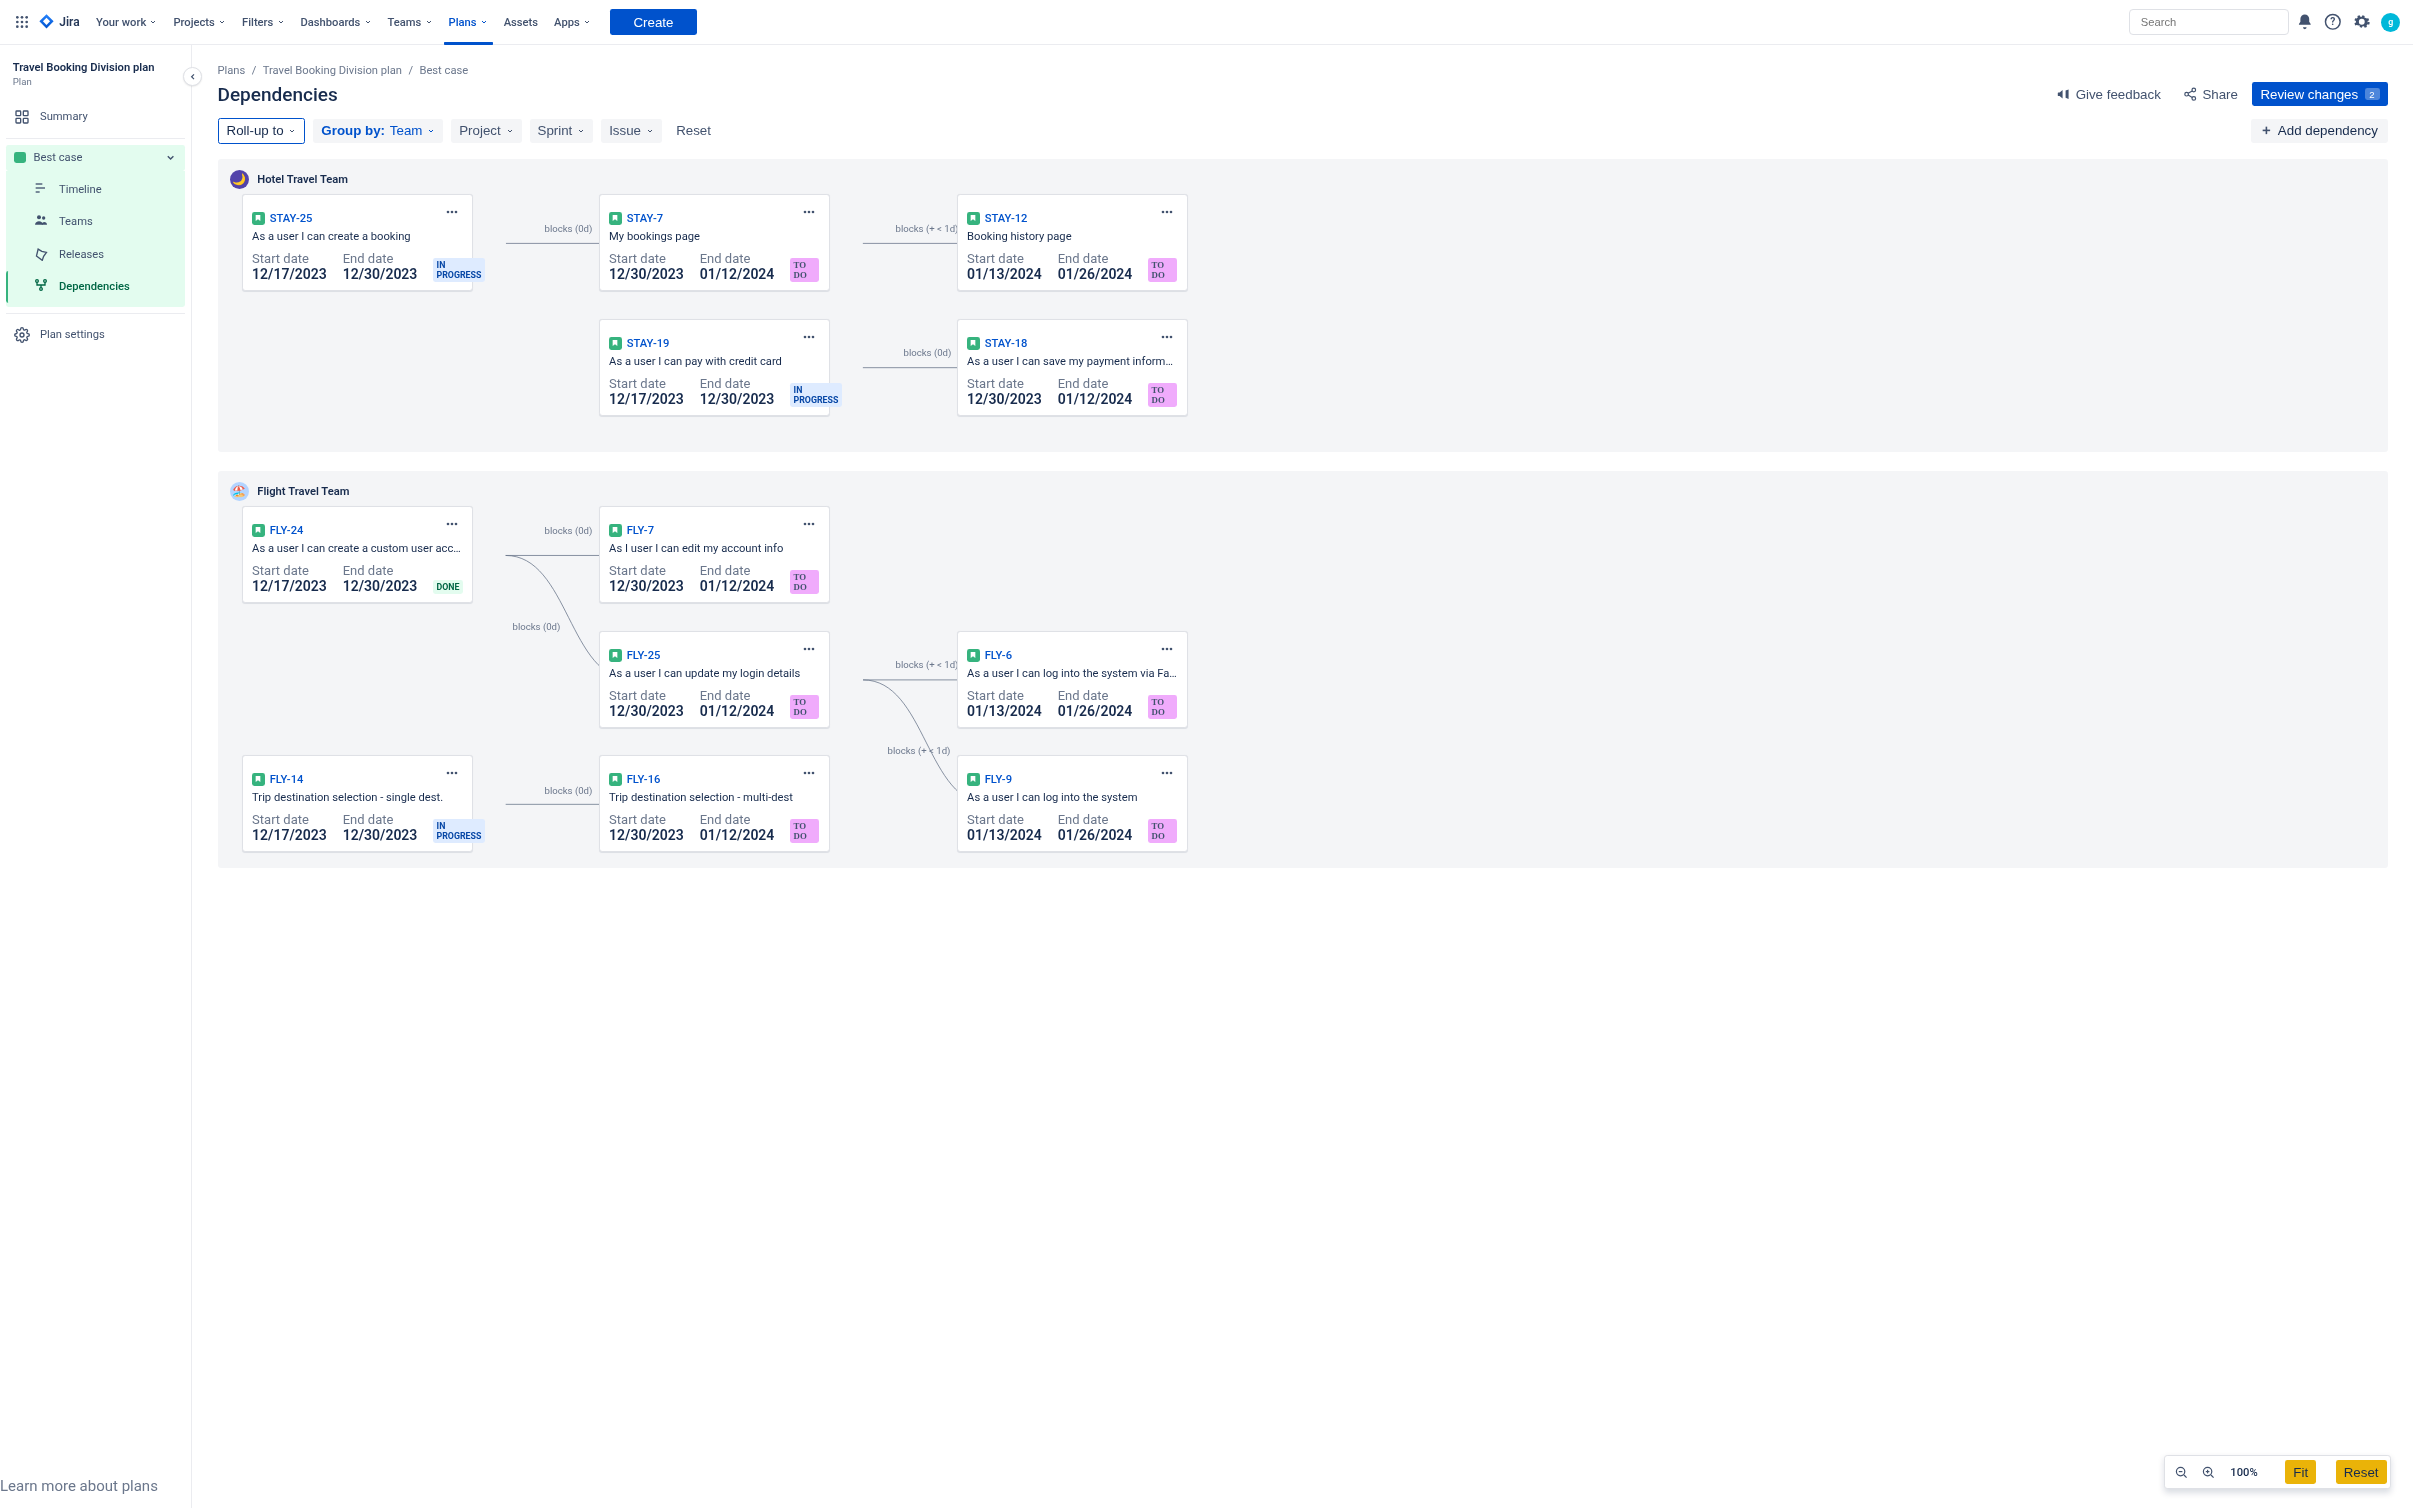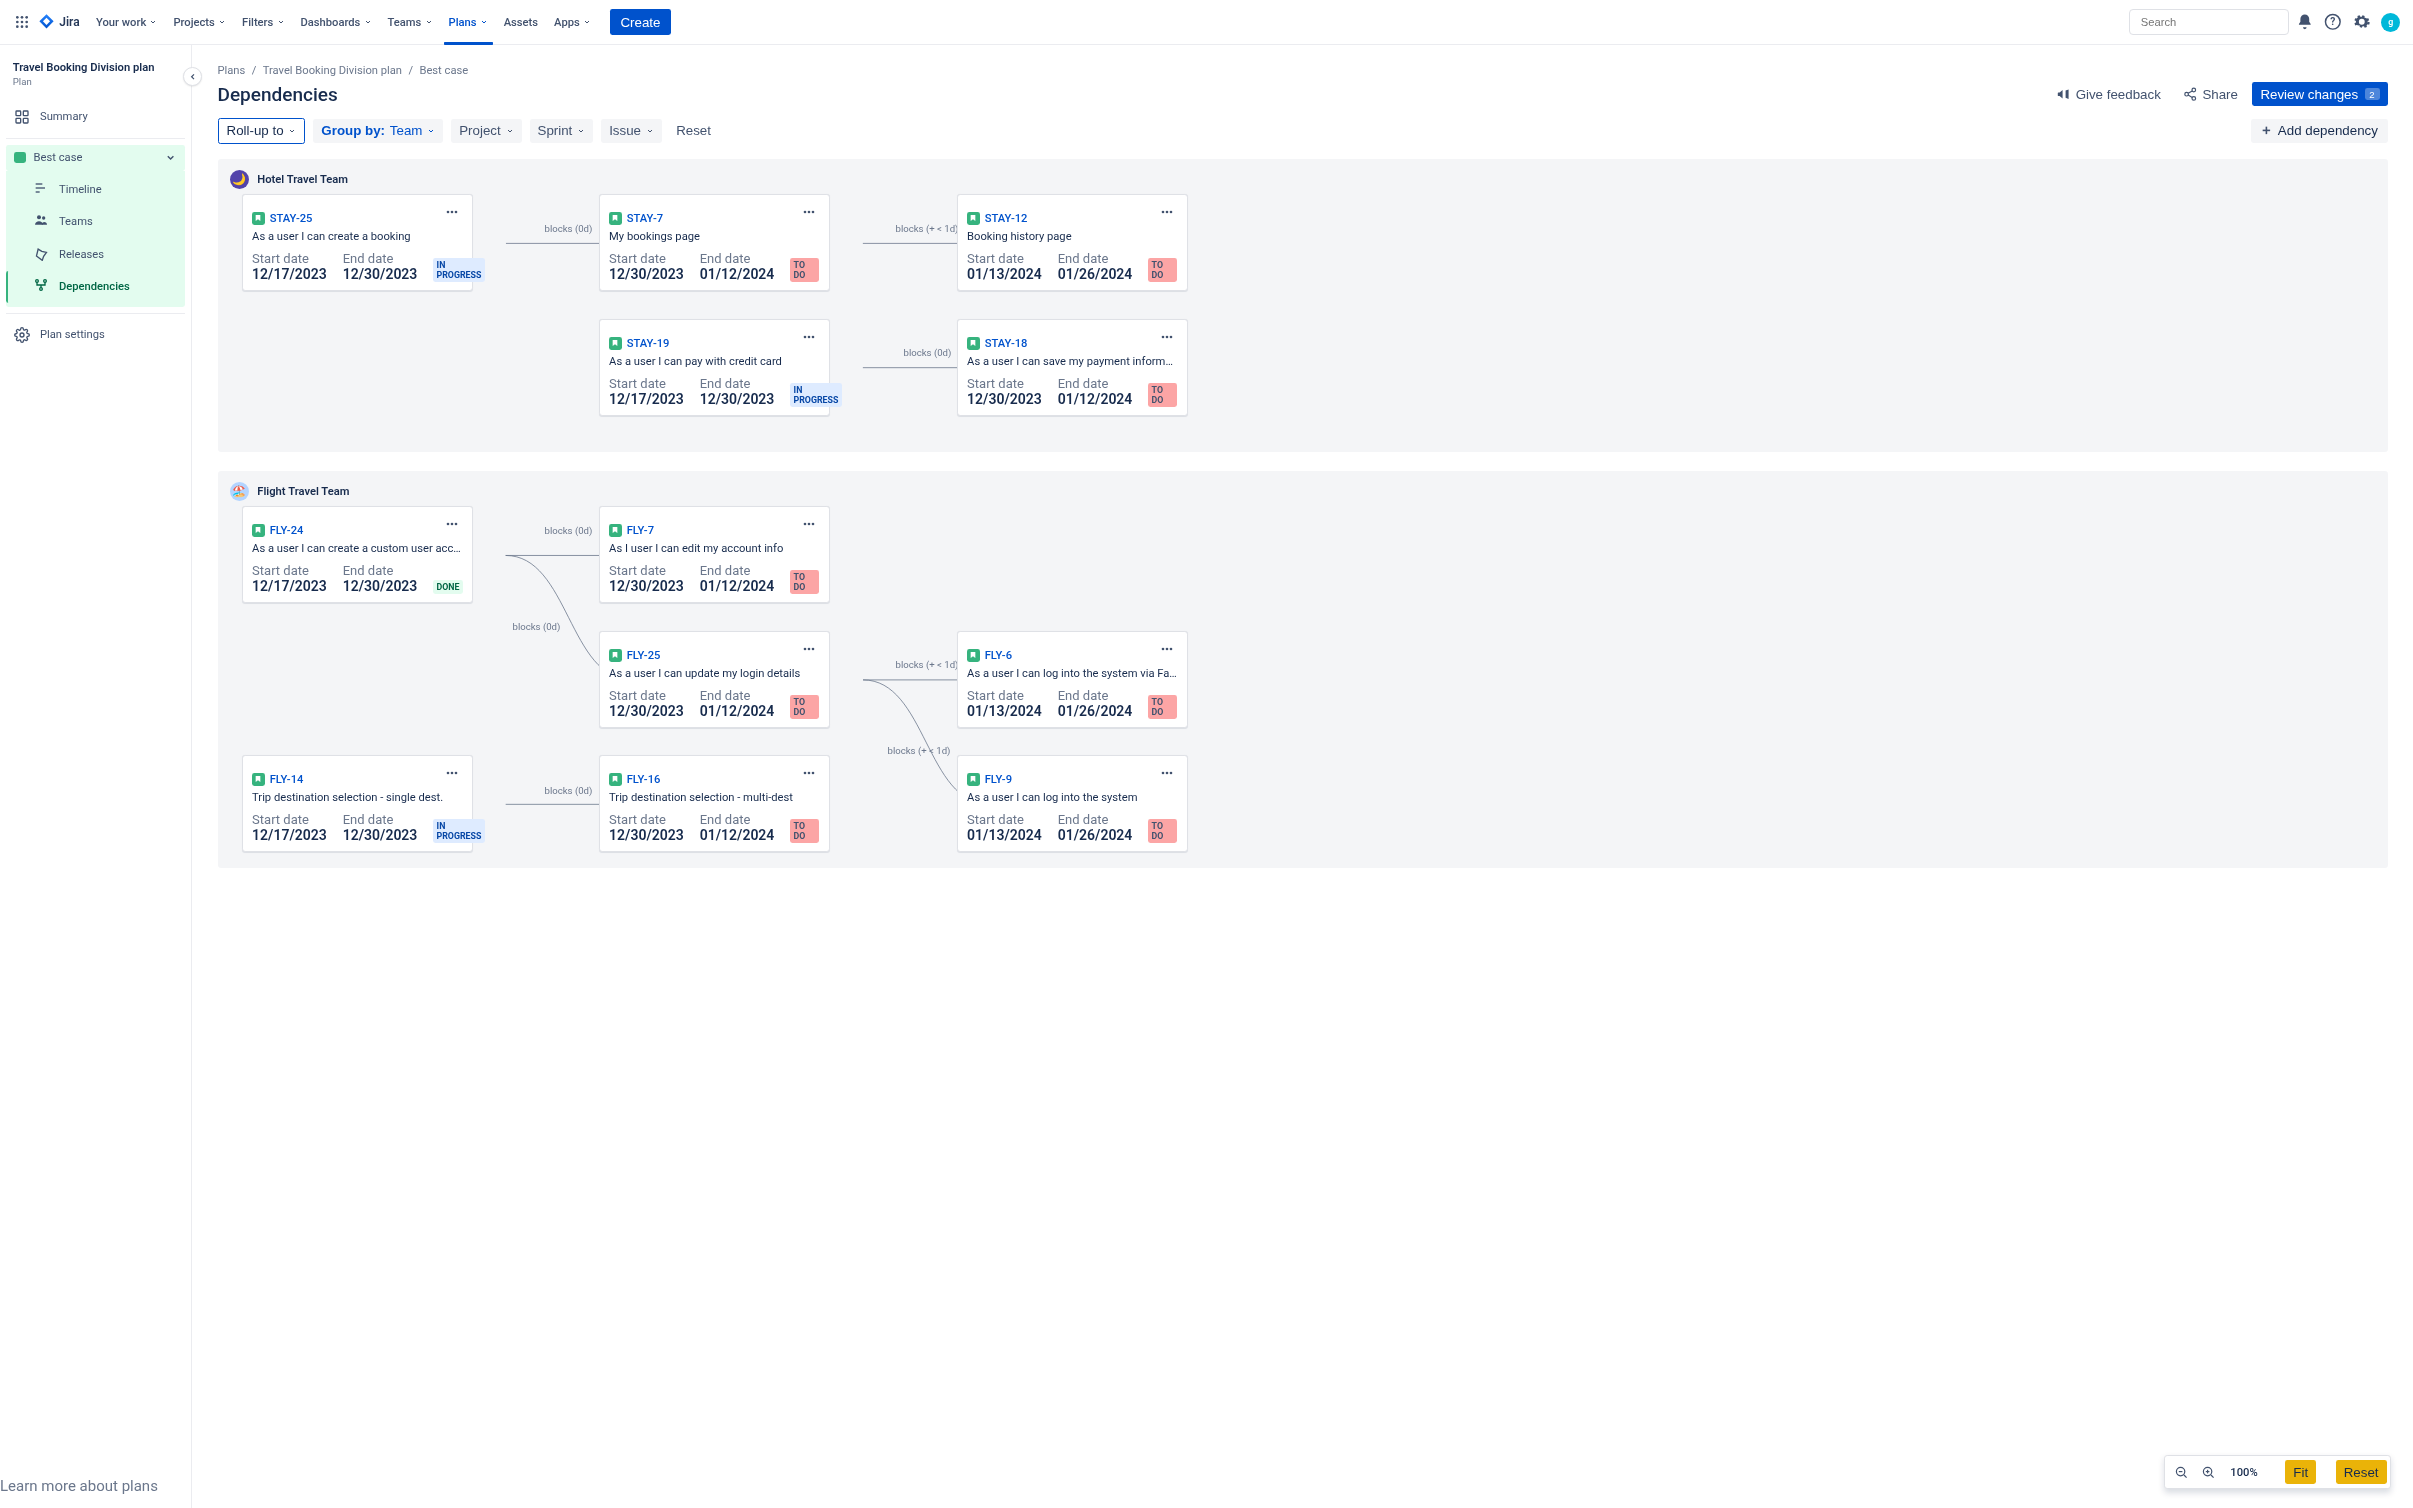--- a/index.html
+++ b/index.html
@@ -11,21 +11,21 @@
 .app-switcher { width: 25.5px; height: 25.5px; display: flex; align-items: center; justify-content: center; border-radius: 2.4px; cursor: pointer; }
 .logo { display: flex; align-items: center; gap: 3.2px; margin-right: 6.4px; cursor:pointer; }
 .logo svg { width: 19px; height: 19px; }
 .logo-text { font-weight: 600; color: #253858; font-size: 12px; }
 .nav-items { display: flex; }
 .nav-item { padding: 3.2px 6.4px; margin: 0 1.6px; display: flex; align-items: center; gap: 3.2px; height: 25.5px; border-radius: 2.4px; cursor: pointer; color: #42526E; font-weight: 500; }
 .nav-item.active { color: #0052CC; }
 .nav-item-wrap { position: relative; display: flex; align-items: center; height: 45px; }
 .nav-item-wrap.active-wrap::after { content: ""; position: absolute; bottom: 0; left: 3.2px; right: 3.2px; height: 2.4px; background: #0052CC; border-radius: 0.8px; }
 .caret { width: 8px; height: 8px; }
-.btn-primary { background: #0052CC; color: #fff; border: none; border-radius: 2.4px; padding: 0 10px; height: 25.5px; font-weight: 500; cursor: pointer; margin-left: 9.6px; }
+.btn-primary { background: #0052CC; color: #fff; border: none; border-radius: 2.4px; padding: 0 23px; height: 25.5px; font-weight: 500; cursor: pointer; margin-left: 9.6px; }
 .topnav .right { margin-left: auto; display: flex; align-items: center; gap: 3.2px; }
 .search { width: 160px; height: 25.5px; background: #fff; border: 1.6px solid #DFE1E6; border-radius: 4px; display: flex; align-items: center; padding: 0 6.4px; gap: 4.8px; }
 .search input { border: none; outline: none; flex: 1; font-size: 11.2px; color: #172B4D; background: transparent; }
 .icon-btn { width: 25.5px; height: 25.5px; display: flex; align-items: center; justify-content: center; border-radius: 50%; cursor: pointer; color: #42526E; }
 .avatar { width: 19px; height: 19px; border-radius: 50%; background: #00B8D9; display: flex; align-items: center; justify-content: center; color: #fff; font-size: 8.8px; font-weight: 600; }
 
 
 .layout { display: flex; height: calc(100vh - 45px); }
 .sidebar { width: 192px; border-right: 0.8px solid #EBECF0; padding: 16px 6.4px 6.4px; position: relative; flex-shrink: 0; }
 .sidebar-collapse { position: absolute; right: -11.2px; top: 22.3px; width: 19px; height: 19px; border: 0.8px solid #DFE1E6; border-radius: 50%; background: #fff; display: flex; align-items: center; justify-content: center; cursor: pointer; box-shadow: 0 0.8px 1.6px rgba(0,0,0,0.1); z-index: 10; }
@@ -79,21 +79,21 @@
 .card { position: absolute; width: 231px; background: #fff; border-radius: 3.2px; border: 0.8px solid #DFE1E6; padding: 8px 9.6px 8px; box-shadow: 0 0.8px 0.8px rgba(9,30,66,0.1); }
 .card-top { display: flex; align-items: flex-end; gap: 4.8px; }
 .issue-icon { width: 12.8px; height: 12.8px; border-radius: 2.4px; background: #36B37E; display: flex; align-items: center; justify-content: center; flex-shrink:0;}
 .issue-key { color: #0052CC; font-weight: 500; font-size: 11.2px; cursor:pointer; }
 .card-menu { margin-left: auto; color: #42526E; cursor: pointer; padding: 1.6px; }
 .card-summary { margin-top: 4.8px; font-size: 11.2px; color: #172B4D; white-space: nowrap; overflow: hidden; text-overflow: ellipsis; }
 .card-dates { display: flex; gap: 16px; margin-top: 8px; align-items: flex-end; }
 .date-block .dl { font-size: 13px; color: #6B778C; }
 .date-block .dv { font-size: 14px; font-weight: 600; color: #172B4D; }
 .status-lozenge { margin-left: auto; font-size: 8.8px; font-weight: 700; padding: 1.6px 3.2px; border-radius: 2.4px; }
-.status-todo { background: #fca5a5; color: #42526E; }
+.status-todo { background: #f0abfc; color: #42526E; font-family: Liberation Serif, serif; }
 .status-inprogress { background: #DEEBFF; color: #0747A6; }
 .status-done { background: #E3FCEF; color: #006644; }
 
 .dep-label { position: absolute; font-size: 9.6px; color: #6B778C; white-space: nowrap; }
 
 svg.connectors { position: absolute; top: 0; left: 0; pointer-events: none; }
 
 
 .zoom-controls { position: fixed; bottom: 19px; right: 22.3px; background: #fff; border: 0.8px solid #DFE1E6; border-radius: 3.2px; box-shadow: 0 3.2px 6.4px rgba(9,30,66,0.15); display: flex; align-items: center; padding: 3.2px; gap: 1.6px; z-index: 15; }
 .zoom-btn { width: 25.5px; height: 25.5px; border: none; background: transparent; display: flex; align-items: center; justify-content: center; cursor: pointer; border-radius: 2.4px; color: #42526E; }

